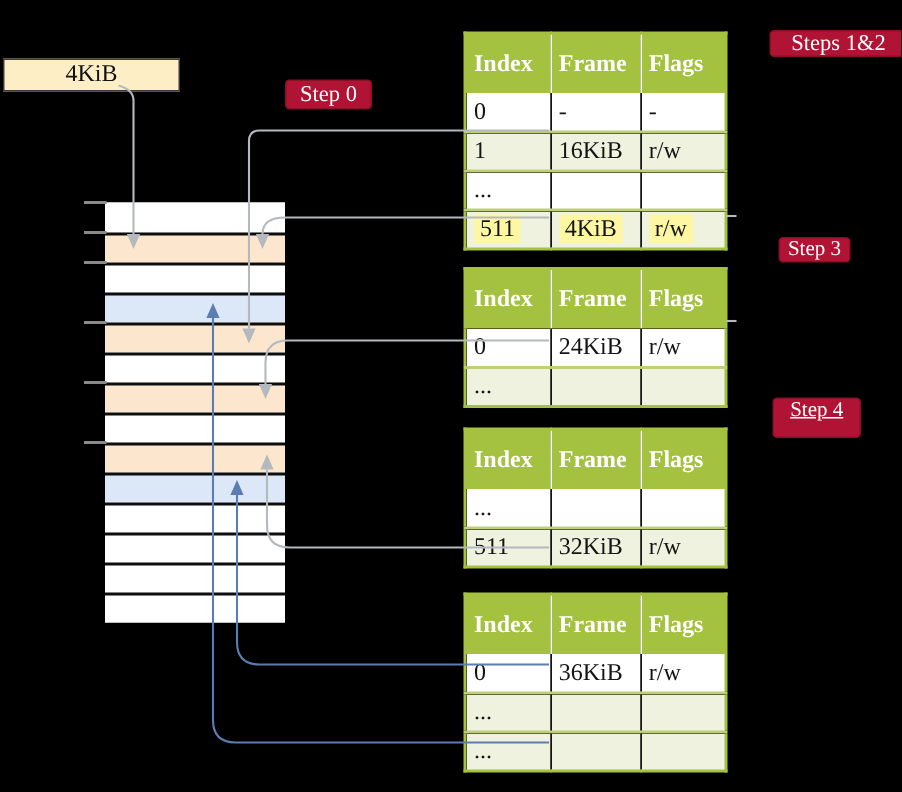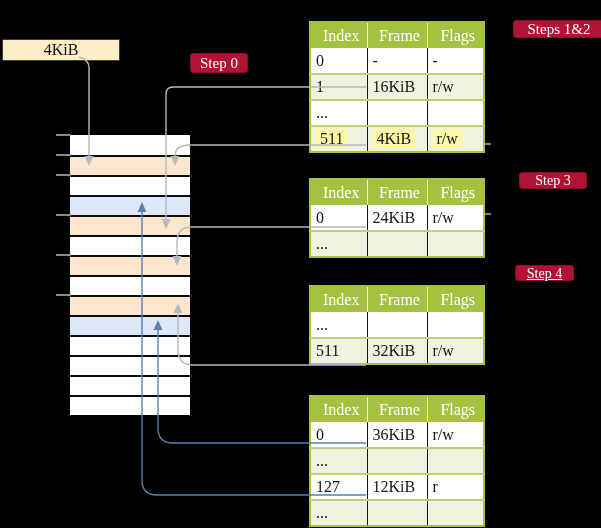--- a/index.html
+++ b/index.html
@@ -32,37 +32,37 @@
     color:#111;font-size:16px;text-align:center;line-height:20px;
   }
   
   .badge{
     position:absolute;background:var(--badge);border:1px solid var(--badge-border);
     color:var(--badge-text);border-radius:3px;text-align:center;box-sizing:border-box;
     white-space:nowrap;
   }
   #badge-step0{left:190px;top:53px;width:58px;height:20px;font-size:15px;line-height:18px;}
   #badge-steps12{left:513px;top:20px;width:92px;height:18px;font-size:15px;line-height:16px;}
-  #badge-step3{left:519px;top:172px;width:68px;height:17px;font-size:14px;line-height:15px;}
-  #badge-step4{left:515px;top:265px;width:59px;height:16px;font-size:14px;line-height:15px;text-decoration:underline;}
+  #badge-step3{left:519px;top:158px;width:48px;height:17px;font-size:14px;line-height:15px;}
+  #badge-step4{left:515px;top:265px;width:59px;height:27px;font-size:14px;line-height:15px;text-decoration:underline;}
   
   #memory-strip{position:absolute;left:70px;top:135px;width:120px;height:280px;background:#fff;}
   .mrow{width:120px;height:20px;box-sizing:border-box;border-top:2px solid #0d0d0d;}
   .mrow:first-child{border-top:none;}
   .mrow.white{background:var(--row-white);}
   .mrow.peach{background:var(--peach);}
   .mrow.blue{background:var(--blue);}
   .tick{position:absolute;left:56px;width:15px;height:2px;background:var(--tick);}
   
   .ptable{position:absolute;left:309px;width:174px;}
   .ptable table{border-collapse:collapse;table-layout:fixed;width:174px;
     border:2px solid var(--green);}
   .ptable th{
-    background:var(--green);color:#fff;font-weight:normal;font-size:16px;
-    text-align:center;padding:0 0 0 5px;height:26px;box-sizing:border-box;
+    background:var(--green);color:#fff;font-weight:bold;font-size:16px;
+    text-align:left;padding:0 0 0 5px;height:40px;box-sizing:border-box;
     border-right:1px solid #ffffff;
   }
   .ptable th:last-child{border-right:none;}
   .ptable td{
     font-size:16px;color:#141414;text-align:left;padding:0 0 0 5px;height:26px;
     box-sizing:border-box;border-right:1px solid var(--cell-div);
     border-top:2px solid var(--green-div);white-space:nowrap;overflow:hidden;
   }
   .ptable td:last-child{border-right:none;}
   .ptable tbody tr:first-child td{border-top:none;}
@@ -235,25 +235,20 @@
           <tr class="plain">
             <td><span>0</span></td>
             <td><span>36KiB</span></td>
             <td><span>r/w</span></td>
           </tr>
           <tr class="alt">
             <td><span>...</span></td>
             <td></td>
             <td></td>
           </tr>
-          <tr class="plain">
-            <td><span>127</span></td>
-            <td><span>12KiB</span></td>
-            <td><span>r</span></td>
-          </tr>
           <tr class="alt">
             <td><span>...</span></td>
             <td></td>
             <td></td>
           </tr>
         </tbody>
       </table>
     </div>
 
   <svg id="arrows" width="601" height="528" viewBox="0 0 601 528">

